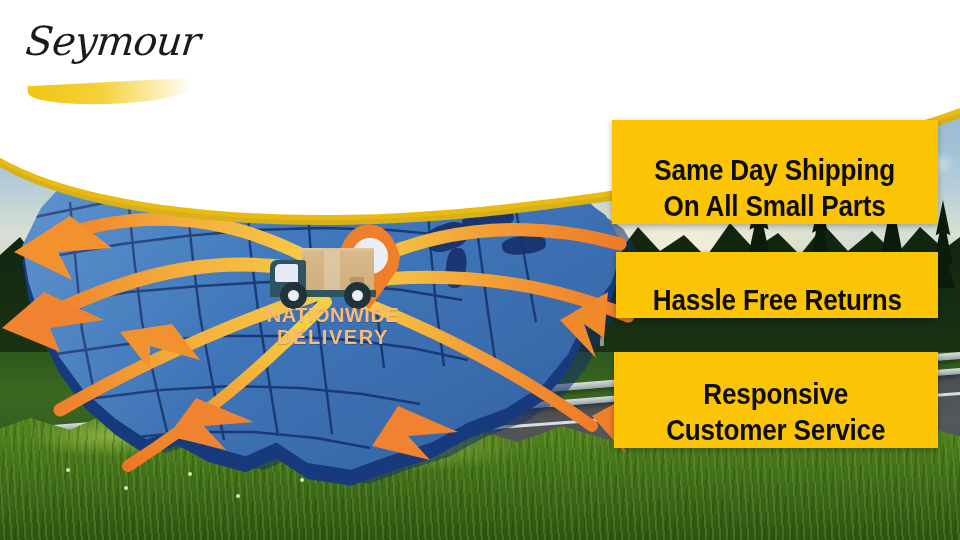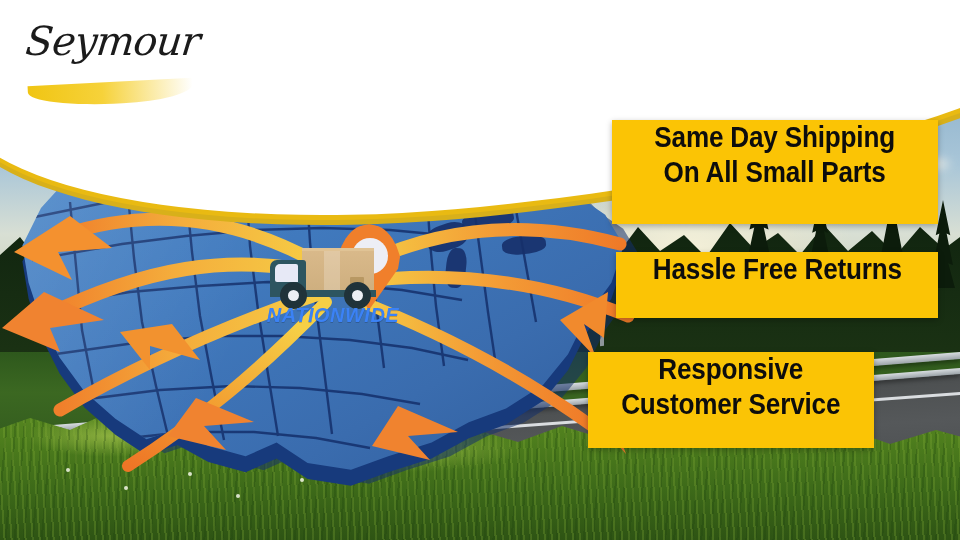--- a/index.html
+++ b/index.html
@@ -318,53 +318,52 @@
     left: 4px; top: 4px;
     width: 11px; height: 11px;
     border-radius: 50%;
     background: #eceff4;
   }
   .delivery-text {
     position: absolute;
     left: 0; top: 82px;
     width: 150px;
     text-align: center;
-    color: #3b82f6;
+    color: #fdba74;
     font-family: "Liberation Sans", sans-serif;
     font-weight: 700;
     line-height: 1.12;
     text-shadow: 0 1px 0 rgba(0,0,0,.18);
-    font-style: italic;
   }
   .delivery-text .l1 { font-size: 20px; letter-spacing: .5px; }
   .delivery-text .l2 { font-size: 20px; letter-spacing: 1.6px; }
 
   
   .banner {
     position: absolute;
     background: #fbc405;
     display: flex;
-    align-items: flex-start;
+    align-items: flex-end;
     justify-content: center;
     text-align: center;
     box-shadow: 0 2px 6px rgba(0,0,0,.28);
   }
   .banner p {
     margin: 0;
     color: #0d0d0d;
     font-family: "Liberation Sans Narrow", "Liberation Sans", sans-serif;
     font-weight: 700;
     font-size: 29px;
     line-height: 1.22;
     letter-spacing: -0.2px;
     transform: scaleX(0.9);
   }
   #banner-1 { left: 612px; top: 120px;  width: 326px; height: 104px; }
   #banner-2 { left: 616px; top: 252px;  width: 322px; height: 66px;  }
-  #banner-3 { left: 588px; top: 352px;  width: 286px; height: 96px;  }
+  #banner-3 { left: 614px; top: 352px;  width: 324px; height: 96px;  }
 </style>
 </head>
 <body>
 
 <div id="stage">
 
   <div class="bg-layer">
     <div class="bg-sky"></div>
 
     <div class="cloud dark" style="left:470px;  top:150px; width:150px; height:30px;"></div>
@@ -484,20 +483,21 @@
     <div class="truck-window"></div>
     <div class="truck-bumper"></div>
     <div class="wheel" style="left:22px; top:60px;">
         <i></i>
       </div>
     <div class="wheel" style="left:86px; top:60px;">
         <i></i>
       </div>
     <div class="delivery-text">
       <div class="l1">NATIONWIDE</div>
+      <div class="l2">DELIVERY</div>
     </div>
   </div>
 
   <div class="header-gold"></div>
   <div class="header-curve"></div>
 
   <div class="logo">
     <div class="logo-swoosh"></div>
     <div class="logo-script">Seymour</div>
   </div>

